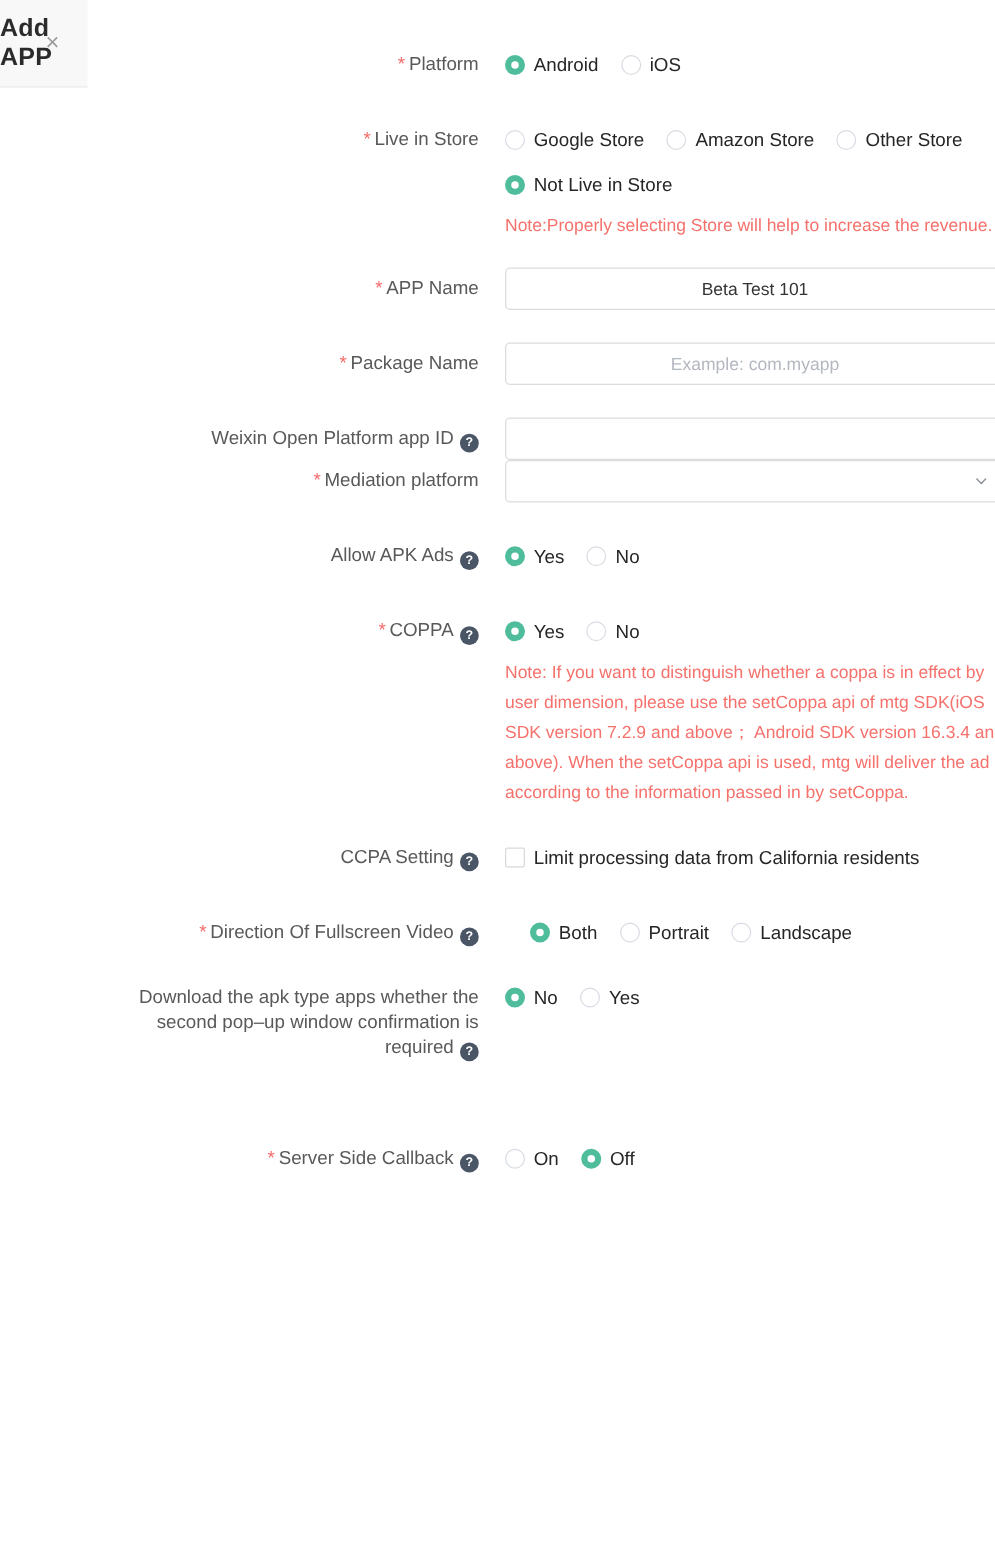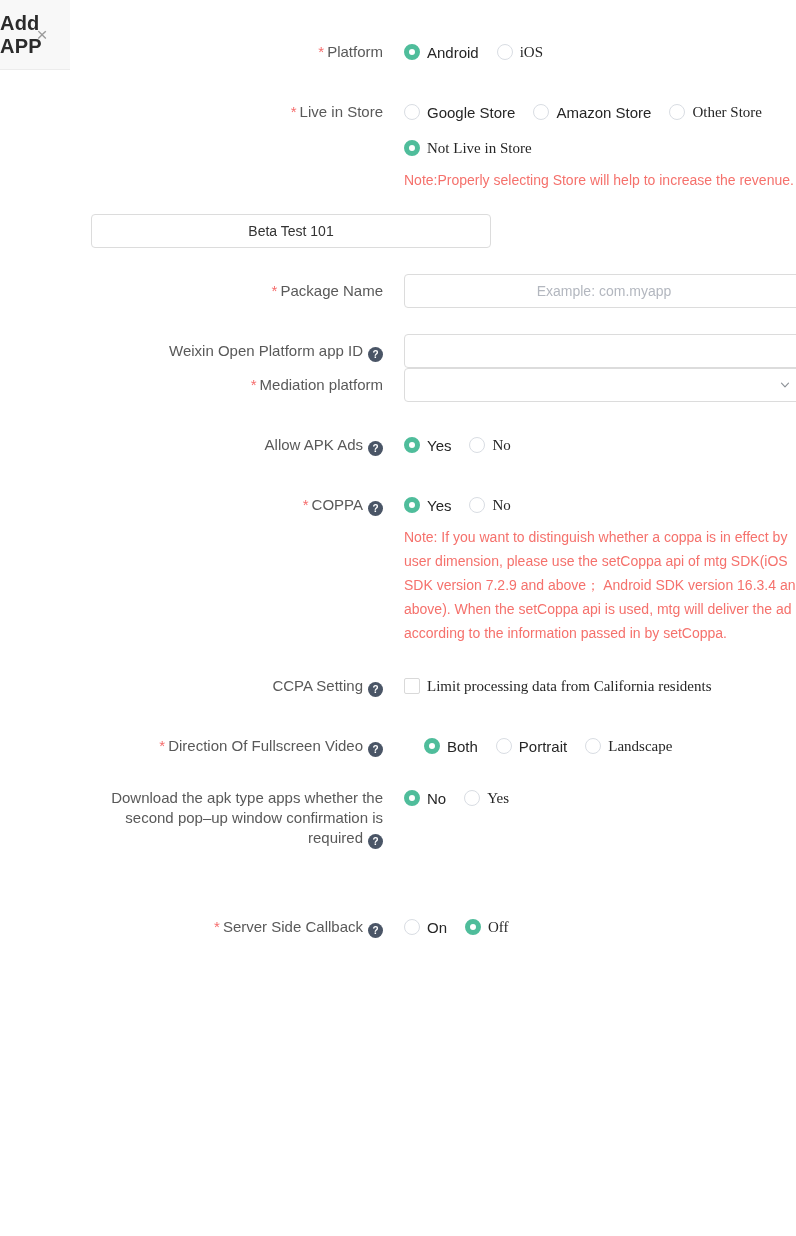--- a/index.html
+++ b/index.html
@@ -40,21 +40,21 @@
   }
   .row-label .asterisk { color:#f56c6c; margin-right:3px; }
   .row-control { margin-left:21px; width:400px; }
 
   .center-row { align-items:center; }
   .center-row .row-label { line-height:34px; }
 
   
   .opt-group { display:flex; align-items:center; height:22px; }
   .opt { display:flex; align-items:center; margin-right:18px; cursor:pointer; }
-  .opt:last-child { margin-right:0;font-family:Liberation Serif, serif; }
+  .opt:last-child { margin-right:0; }
   .radio {
     width:16px; height:16px; border-radius:50%;
     border:1px solid #d9dde3; background:#fff;
     flex:0 0 16px;
   }
   .radio.checked { border:5px solid #4fbd9b; }
   .opt-label { margin-left:7px; font-size:15px; color:#262626; white-space:nowrap; }
   .checkbox {
     width:16px; height:16px; border:1px solid #d9d9d9; border-radius:2px;
     background:#fff; flex:0 0 16px; cursor:pointer;
@@ -169,20 +169,21 @@
           <span class="opt">
             <span class="radio checked"></span>
             <span class="opt-label">Not Live in Store</span>
           </span>
         </div>
         <div class="note live-note">Note:Properly selecting Store will help to increase the revenue.</div>
       </div>
     </div>
 
     <div class="form-row center-row row-appname">
+      <div class="row-label"><span class="asterisk">*</span><span>APP Name</span></div>
       <div class="row-control">
         <input class="text-input" type="text" value="Beta Test 101" style="">
       </div>
     </div>
 
     <div class="form-row center-row row-package">
       <div class="row-label"><span class="asterisk">*</span><span>Package Name</span></div>
       <div class="row-control">
         <input class="text-input" type="text" placeholder="Example: com.myapp" style="">
       </div>

